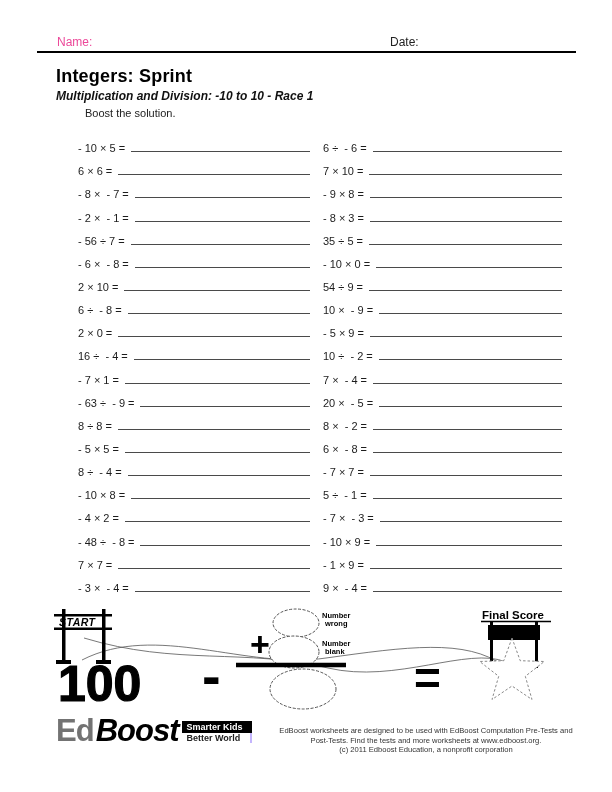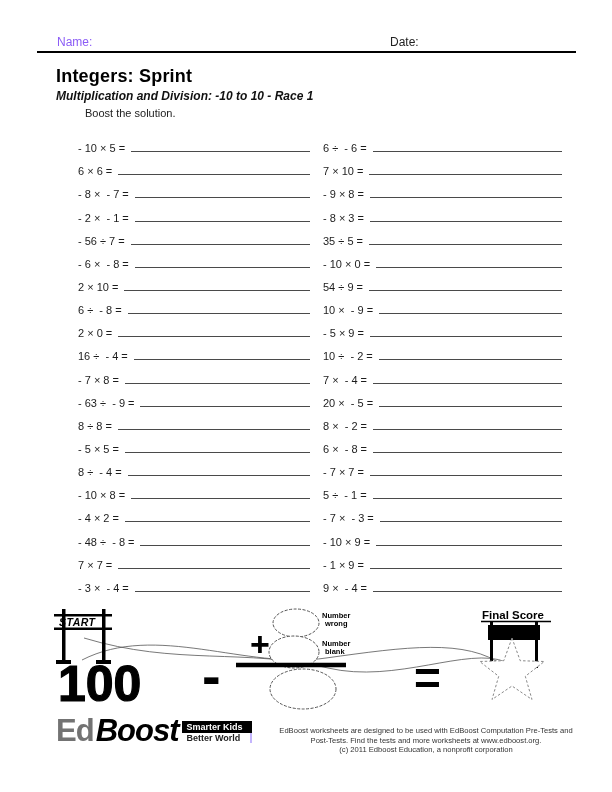--- a/index.html
+++ b/index.html
@@ -1,20 +1,20 @@
 <!DOCTYPE html>
 <html><head>
 <meta charset="utf-8">
 <style>
   html,body{margin:0;padding:0;background:#e8e8e8;}
   .page{position:relative;width:612px;height:792px;background:#ffffff;margin:0 auto;
         font-family:"Liberation Sans",sans-serif;color:#1a1a1a;overflow:hidden;}
 
   
-  .name-label{position:absolute;left:57px;top:35px;font-size:12px;color:#8b5cf6;}
+  .name-label{position:absolute;left:57px;top:35px;font-size:12px;color:#ec4899;}
   .date-label{position:absolute;left:390px;top:35px;font-size:12px;color:#222;}
   .header-rule{position:absolute;left:37px;top:51px;width:539px;height:2px;background:#000;}
   .title{position:absolute;left:56px;top:66px;font-size:18px;font-weight:bold;color:#000;letter-spacing:.2px;}
   .subtitle{position:absolute;left:56px;top:89px;font-size:12px;font-weight:bold;font-style:italic;color:#111;}
   .instruction{position:absolute;left:85px;top:107px;font-size:11px;color:#222;}
 
   
   .col{position:absolute;top:133px;display:flex;flex-direction:column;}
   .col-left{left:78px;width:232px;}
   .col-right{left:323px;width:239px;}
@@ -83,21 +83,21 @@
       </div>
       <div class="prob-row">
         <span class="prob-text">2 × 0 =</span>
         <span class="prob-line"></span>
       </div>
       <div class="prob-row">
         <span class="prob-text">16 ÷  - 4 =</span>
         <span class="prob-line"></span>
       </div>
       <div class="prob-row">
-        <span class="prob-text">- 7 × 8 =</span>
+        <span class="prob-text">- 7 × 1 =</span>
         <span class="prob-line"></span>
       </div>
       <div class="prob-row">
         <span class="prob-text">- 63 ÷  - 9 =</span>
         <span class="prob-line"></span>
       </div>
       <div class="prob-row">
         <span class="prob-text">8 ÷ 8 =</span>
         <span class="prob-line"></span>
       </div>

